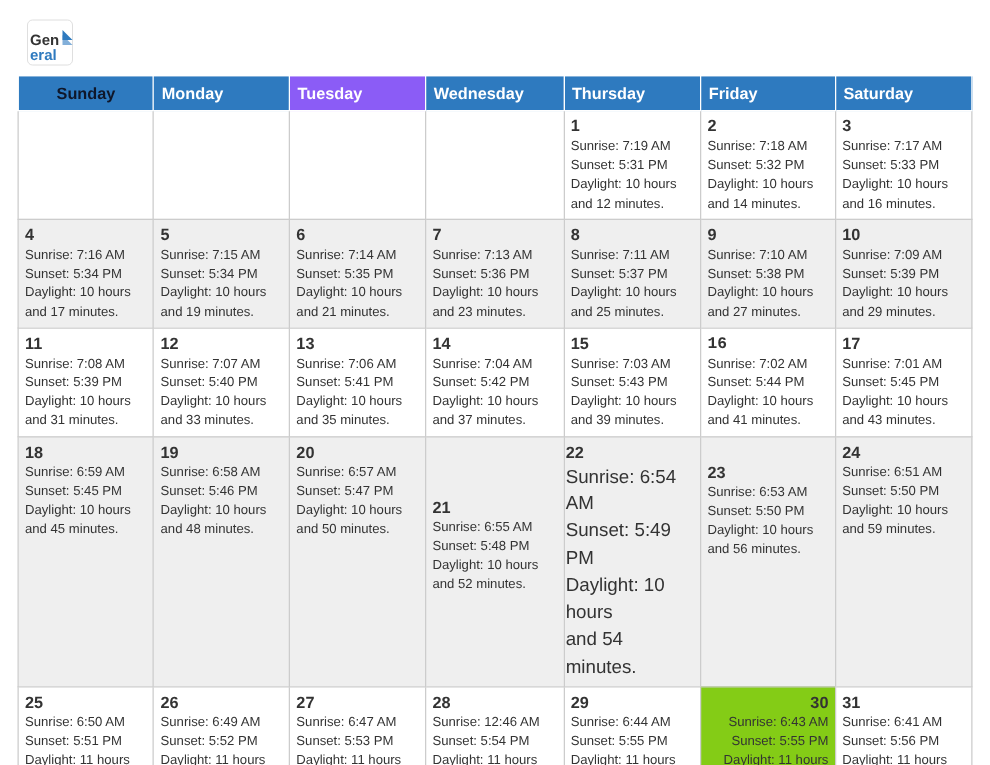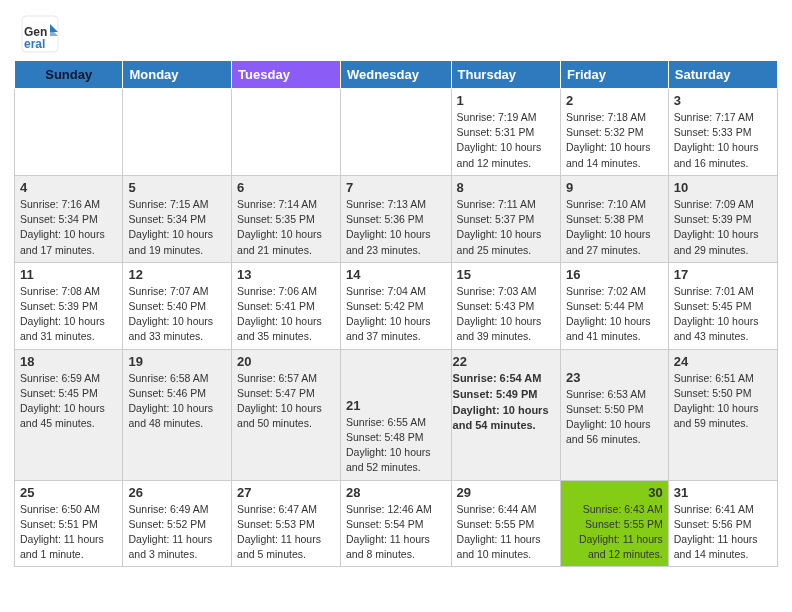--- a/index.html
+++ b/index.html
@@ -153,21 +153,21 @@
 and 37 minutes.</div>
         </td>
         <td style="border: 1px solid rgb(204, 204, 204); vertical-align: top; padding: 4px 5px; width: 113px; font-size: 11px; color: rgb(51, 51, 51); background: rgb(255, 255, 255);">
           <span style="font-size: 13px; font-weight: bold; display: block; margin-bottom: 2px;">15</span>
           <div style="font-size: 10.5px; line-height: 1.45; color: rgb(51, 51, 51); white-space: pre-line;">Sunrise: 7:03 AM
 Sunset: 5:43 PM
 Daylight: 10 hours
 and 39 minutes.</div>
         </td>
         <td style="border: 1px solid rgb(204, 204, 204); vertical-align: top; padding: 4px 5px; width: 113px; font-size: 11px; color: rgb(51, 51, 51); background: rgb(255, 255, 255);">
-          <span style="font-size: 13px; font-weight: bold; display: block; margin-bottom: 2px;">16</span>
+          <span style="font-size: 13px; font-weight: bold; display: block; margin-bottom: 2px; font-family: Liberation Mono, monospace;">16</span>
           <div style="font-size: 10.5px; line-height: 1.45; color: rgb(51, 51, 51); white-space: pre-line;">Sunrise: 7:02 AM
 Sunset: 5:44 PM
 Daylight: 10 hours
 and 41 minutes.</div>
         </td>
         <td style="border: 1px solid rgb(204, 204, 204); vertical-align: top; padding: 4px 5px; width: 113px; font-size: 11px; color: rgb(51, 51, 51); background: rgb(255, 255, 255);">
           <span style="font-size: 13px; font-weight: bold; display: block; margin-bottom: 2px;">17</span>
           <div style="font-size: 10.5px; line-height: 1.45; color: rgb(51, 51, 51); white-space: pre-line;">Sunrise: 7:01 AM
 Sunset: 5:45 PM
 Daylight: 10 hours
@@ -198,21 +198,21 @@
         </td>
         <td style="border: 1px solid rgb(204, 204, 204); vertical-align: top; padding: 4px 5px; width: 113px; font-size: 11px; color: rgb(51, 51, 51); background: rgb(239, 239, 239);">
           <span style="font-size: 13px; font-weight: bold; display: block; margin-bottom: 2px; margin-top: 44px;">21</span>
           <div style="font-size: 10.5px; line-height: 1.45; color: rgb(51, 51, 51); white-space: pre-line;">Sunrise: 6:55 AM
 Sunset: 5:48 PM
 Daylight: 10 hours
 and 52 minutes.</div>
         </td>
         <td style="border: 1px solid rgb(204, 204, 204); vertical-align: top; padding: 4px 1px; width: 113px; font-size: 11px; color: rgb(51, 51, 51); background: rgb(239, 239, 239);">
           <span style="font-size: 13px; font-weight: bold; display: block; margin-bottom: 2px;">22</span>
-          <div style="font-size: 11px; line-height: 1.45; color: rgb(51, 51, 51); white-space: pre-line; font-weight: bold;">Sunrise: 6:54 AM
+          <div style="font-size: 15px; line-height: 1.45; color: rgb(51, 51, 51); white-space: pre-line;">Sunrise: 6:54 AM
 Sunset: 5:49 PM
 Daylight: 10 hours
 and 54 minutes.</div>
         </td>
         <td style="border: 1px solid rgb(204, 204, 204); vertical-align: top; padding: 20px 5px; width: 113px; font-size: 11px; color: rgb(51, 51, 51); background: rgb(239, 239, 239);">
           <span style="font-size: 13px; font-weight: bold; display: block; margin-bottom: 2px;">23</span>
           <div style="font-size: 10.5px; line-height: 1.45; color: rgb(51, 51, 51); white-space: pre-line;">Sunrise: 6:53 AM
 Sunset: 5:50 PM
 Daylight: 10 hours
 and 56 minutes.</div>

